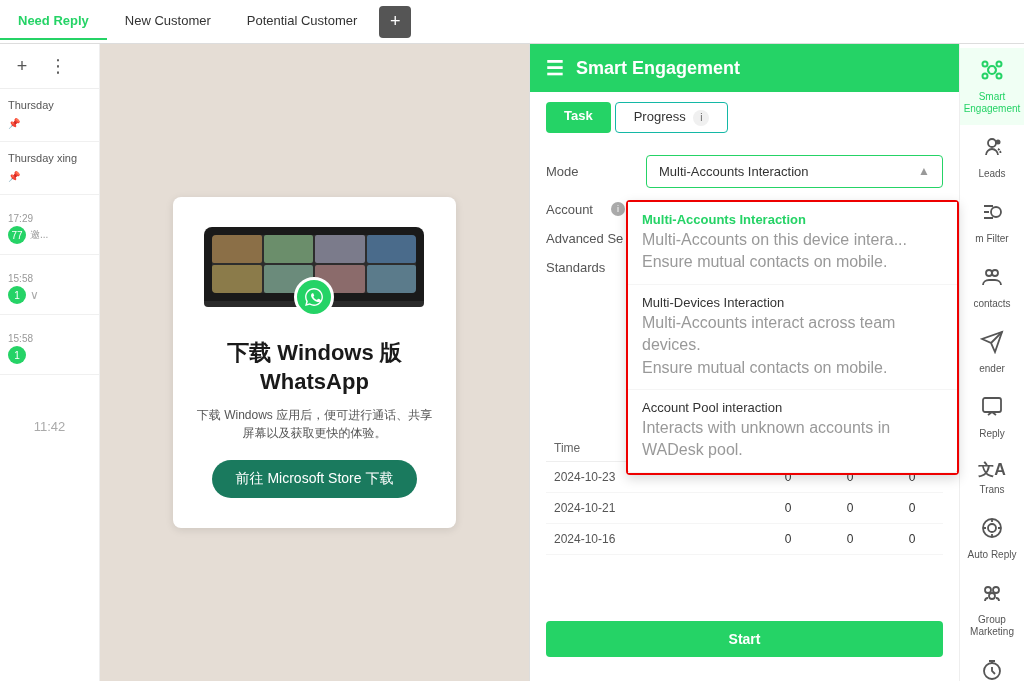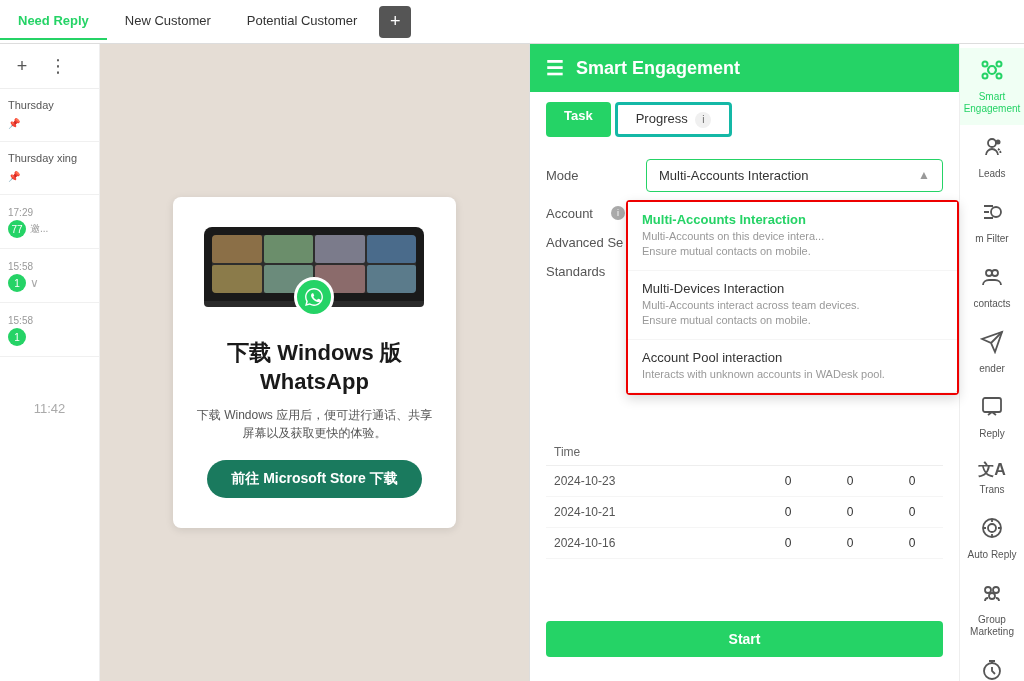--- a/index.html
+++ b/index.html
@@ -14,21 +14,21 @@
     
     .main { display: flex; flex: 1; overflow: hidden; }
 
     
     .chat-sidebar { width: 100px; background: #fff; border-right: 1px solid #eee; display: flex; flex-direction: column; overflow: hidden; }
     .chat-sidebar-top { display: flex; align-items: center; padding: 8px; border-bottom: 1px solid #eee; gap: 8px; }
     .icon-btn { width: 28px; height: 28px; display: flex; align-items: center; justify-content: center; cursor: pointer; color: #555; font-size: 18px; }
     .chat-list { flex: 1; overflow-y: auto; }
     .chat-item { padding: 10px 8px; border-bottom: 1px solid #f0f0f0; cursor: pointer; }
     .chat-item-label { font-size: 11px; color: #555; font-weight: 500; margin-bottom: 2px; }
-    .chat-item-meta { display: flex; gap: 4px; margin-top: 2px; }
+    .chat-item-meta { display: flex; gap: 4px; margin-top: 8px; }
     .badge { background: #25d366; color: #fff; border-radius: 50%; width: 18px; height: 18px; font-size: 10px; display: flex; align-items: center; justify-content: center; }
     .time-label { font-size: 10px; color: #999; }
     .pin-icon { color: #aaa; font-size: 10px; }
 
     
     .center-content { flex: 1; background: #e5ddd5; display: flex; align-items: center; justify-content: center; overflow: hidden; }
     .whatsapp-promo { background: #fff; border-radius: 8px; padding: 30px 24px; text-align: center; max-width: 340px; box-shadow: 0 2px 8px rgba(0,0,0,0.1); }
     .promo-laptop { width: 220px; margin: 0 auto 16px; position: relative; }
     .laptop-body { background: #1a1a1a; border-radius: 8px 8px 0 0; padding: 8px; }
     .laptop-screen { background: #2d2d2d; border-radius: 4px; overflow: hidden; }
@@ -39,47 +39,47 @@
     .video-cell:nth-child(3) { background: #7B7B8B; }
     .video-cell:nth-child(4) { background: #4A6B8B; }
     .video-cell:nth-child(5) { background: #8B7B4A; }
     .video-cell:nth-child(6) { background: #6B8B7B; }
     .video-cell:nth-child(7) { background: #8B6B6B; }
     .video-cell:nth-child(8) { background: #5B7B8B; }
     .laptop-base { background: #2a2a2a; height: 6px; border-radius: 0 0 4px 4px; }
     .wa-icon-overlay { position: absolute; bottom: -10px; left: 50%; transform: translateX(-50%); width: 40px; height: 40px; background: #25d366; border-radius: 50%; display: flex; align-items: center; justify-content: center; font-size: 22px; color: #fff; border: 3px solid #fff; }
     .promo-title { font-size: 22px; font-weight: 600; color: #1a1a1a; margin-top: 18px; line-height: 1.3; }
     .promo-desc { font-size: 12px; color: #555; margin-top: 10px; line-height: 1.5; }
-    .promo-btn { background: #1a7a5e; color: #fff; border: none; border-radius: 20px; padding: 10px 24px; font-size: 14px; cursor: pointer; margin-top: 18px; font-weight: 700; }
+    .promo-btn { background: #1a7a5e; color: #fff; border: none; border-radius: 20px; padding: 10px 24px; font-size: 14px; cursor: pointer; margin-top: 18px; font-weight: 400; }
 
     
     .smart-panel { width: 430px; background: #fff; display: flex; flex-direction: column; border-left: 1px solid #ddd; position: relative; }
     .smart-header { background: #25d366; color: #fff; padding: 12px 16px; display: flex; align-items: center; gap: 12px; font-size: 18px; font-weight: 600; }
     .smart-header-icon { font-size: 20px; cursor: pointer; }
 
     .smart-tabs { display: flex; gap: 4px; padding: 10px 16px; background: #fff; }
     .smart-tab { padding: 6px 18px; border-radius: 4px; font-size: 13px; cursor: pointer; }
     .smart-tab.active { background: #25d366; color: #fff; font-weight: 600; }
-    .smart-tab.inactive { background: #fff; color: #333; border: 3px solid #14b8a6; }
+    .smart-tab.inactive { background: #fff; color: #333; border: 1px solid #14b8a6; }
     .smart-tab-info { background: #f0f0f0; border-radius: 50%; width: 16px; height: 16px; font-size: 10px; display: inline-flex; align-items: center; justify-content: center; margin-left: 4px; color: #666; }
 
     .smart-body { padding: 12px 16px; flex: 1; overflow-y: auto; }
     .form-row { display: flex; align-items: center; margin-bottom: 14px; gap: 10px; }
     .form-label { width: 90px; font-size: 13px; color: #555; flex-shrink: 0; }
     .form-label-info { display: flex; align-items: center; gap: 18px; }
     .info-icon { width: 14px; height: 14px; background: #aaa; border-radius: 50%; color: #fff; font-size: 9px; display: inline-flex; align-items: center; justify-content: center; }
     .select-box { flex: 1; border: 1px solid #25d366; border-radius: 4px; padding: 8px 12px; font-size: 13px; display: flex; align-items: center; justify-content: space-between; cursor: pointer; color: #333; position: relative; }
     .select-arrow { color: #999; font-size: 12px; }
 
     
     .dropdown-overlay { position: absolute; top: 156px; left: 96px; right: 0; background: #fff; border: 2px solid #e00; border-radius: 4px; z-index: 100; box-shadow: 0 4px 12px rgba(0,0,0,0.15); }
     .dropdown-item { padding: 10px 14px; cursor: pointer; border-bottom: 1px solid #f5f5f5; }
     .dropdown-item.selected { background: #fff; }
     .dropdown-item-title { font-size: 13px; font-weight: 600; color: #25d366; margin-bottom: 2px; }
-    .dropdown-item-desc { font-size: 11px; color: #999; line-height: 1.4; }
+    .dropdown-item-desc { font-size: 16px; color: #999; line-height: 1.4; }
     .dropdown-item-title.normal { color: #333; font-weight: 400; }
 
     
     .stats-table { width: 100%; border-collapse: collapse; font-size: 12px; margin-top: 4px; }
     .stats-table th { text-align: left; padding: 6px 8px; color: #666; font-weight: 500; border-bottom: 1px solid #eee; }
     .stats-table td { padding: 8px 8px; text-align: center; border-bottom: 1px solid #f5f5f5; color: #333; }
     .stats-table td:first-child { text-align: left; color: #555; }
     .time-col { font-size: 12px; color: #555; }
 
     

